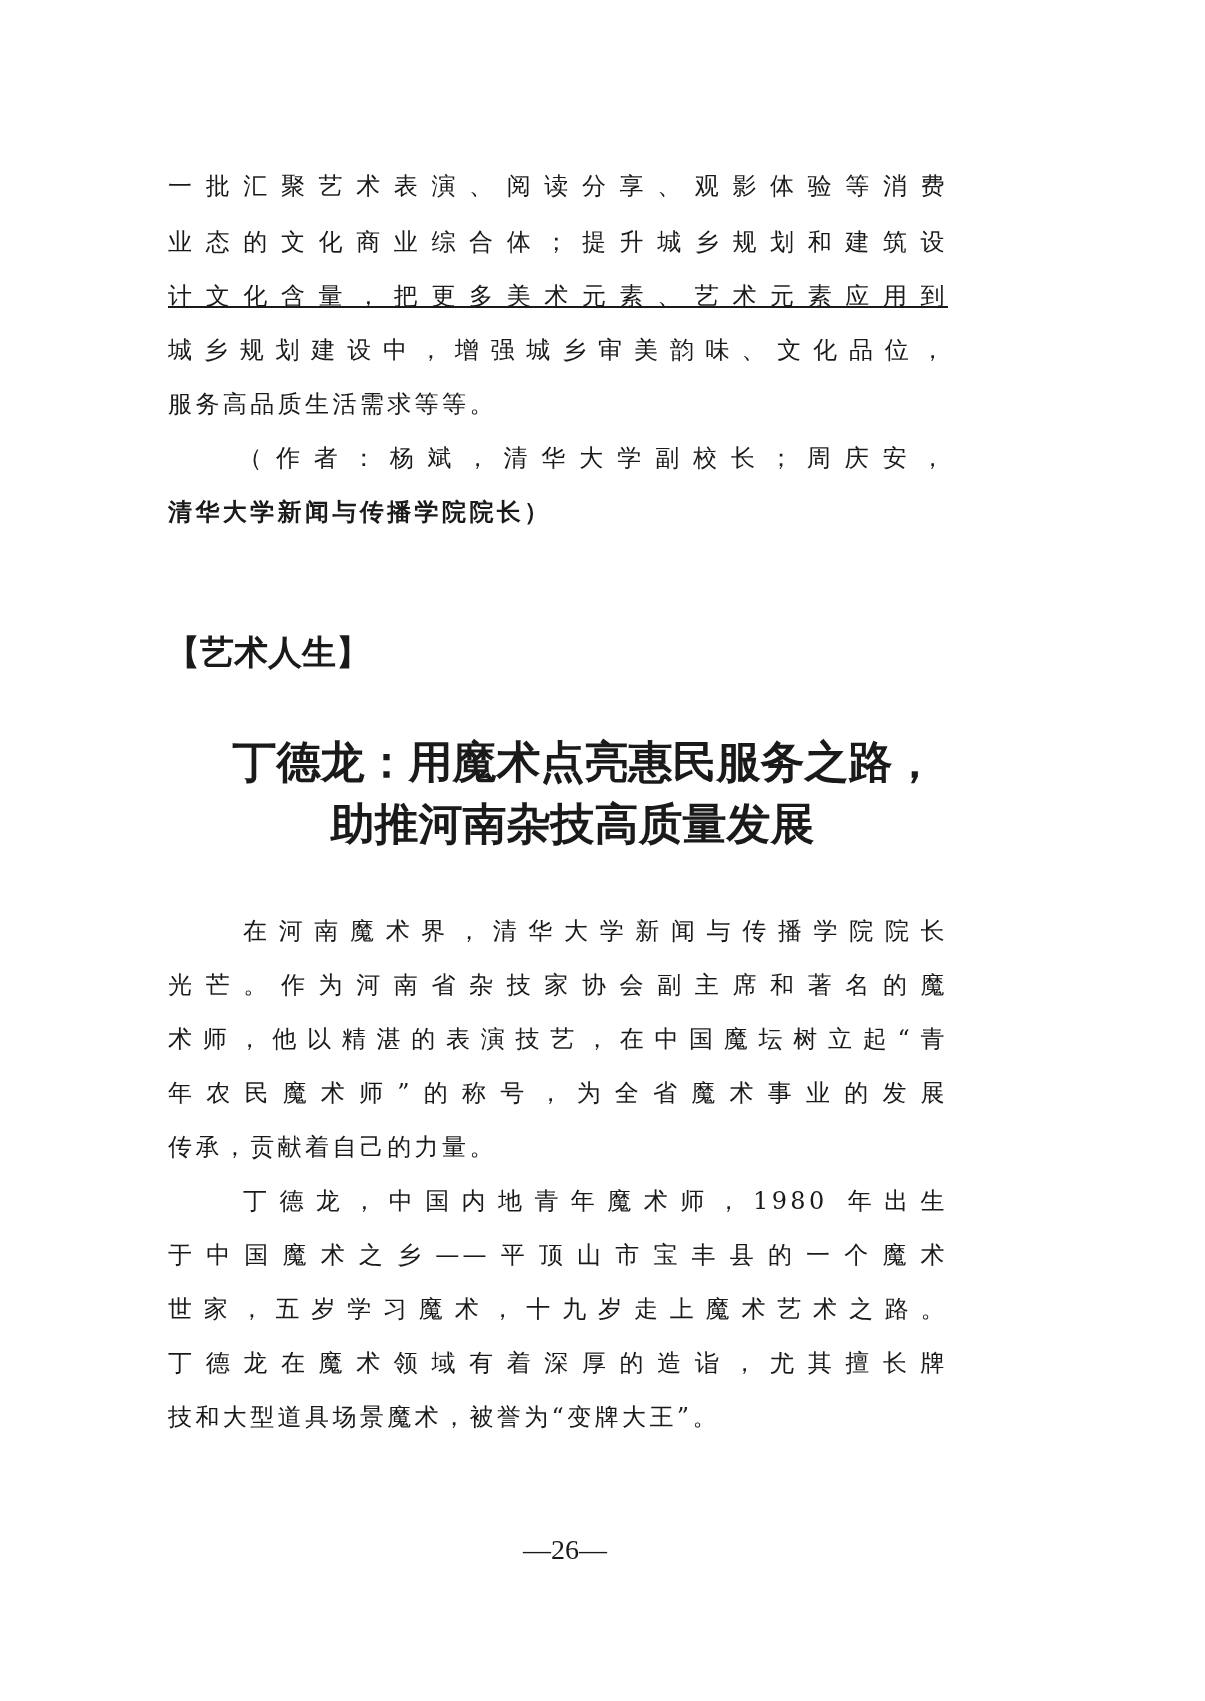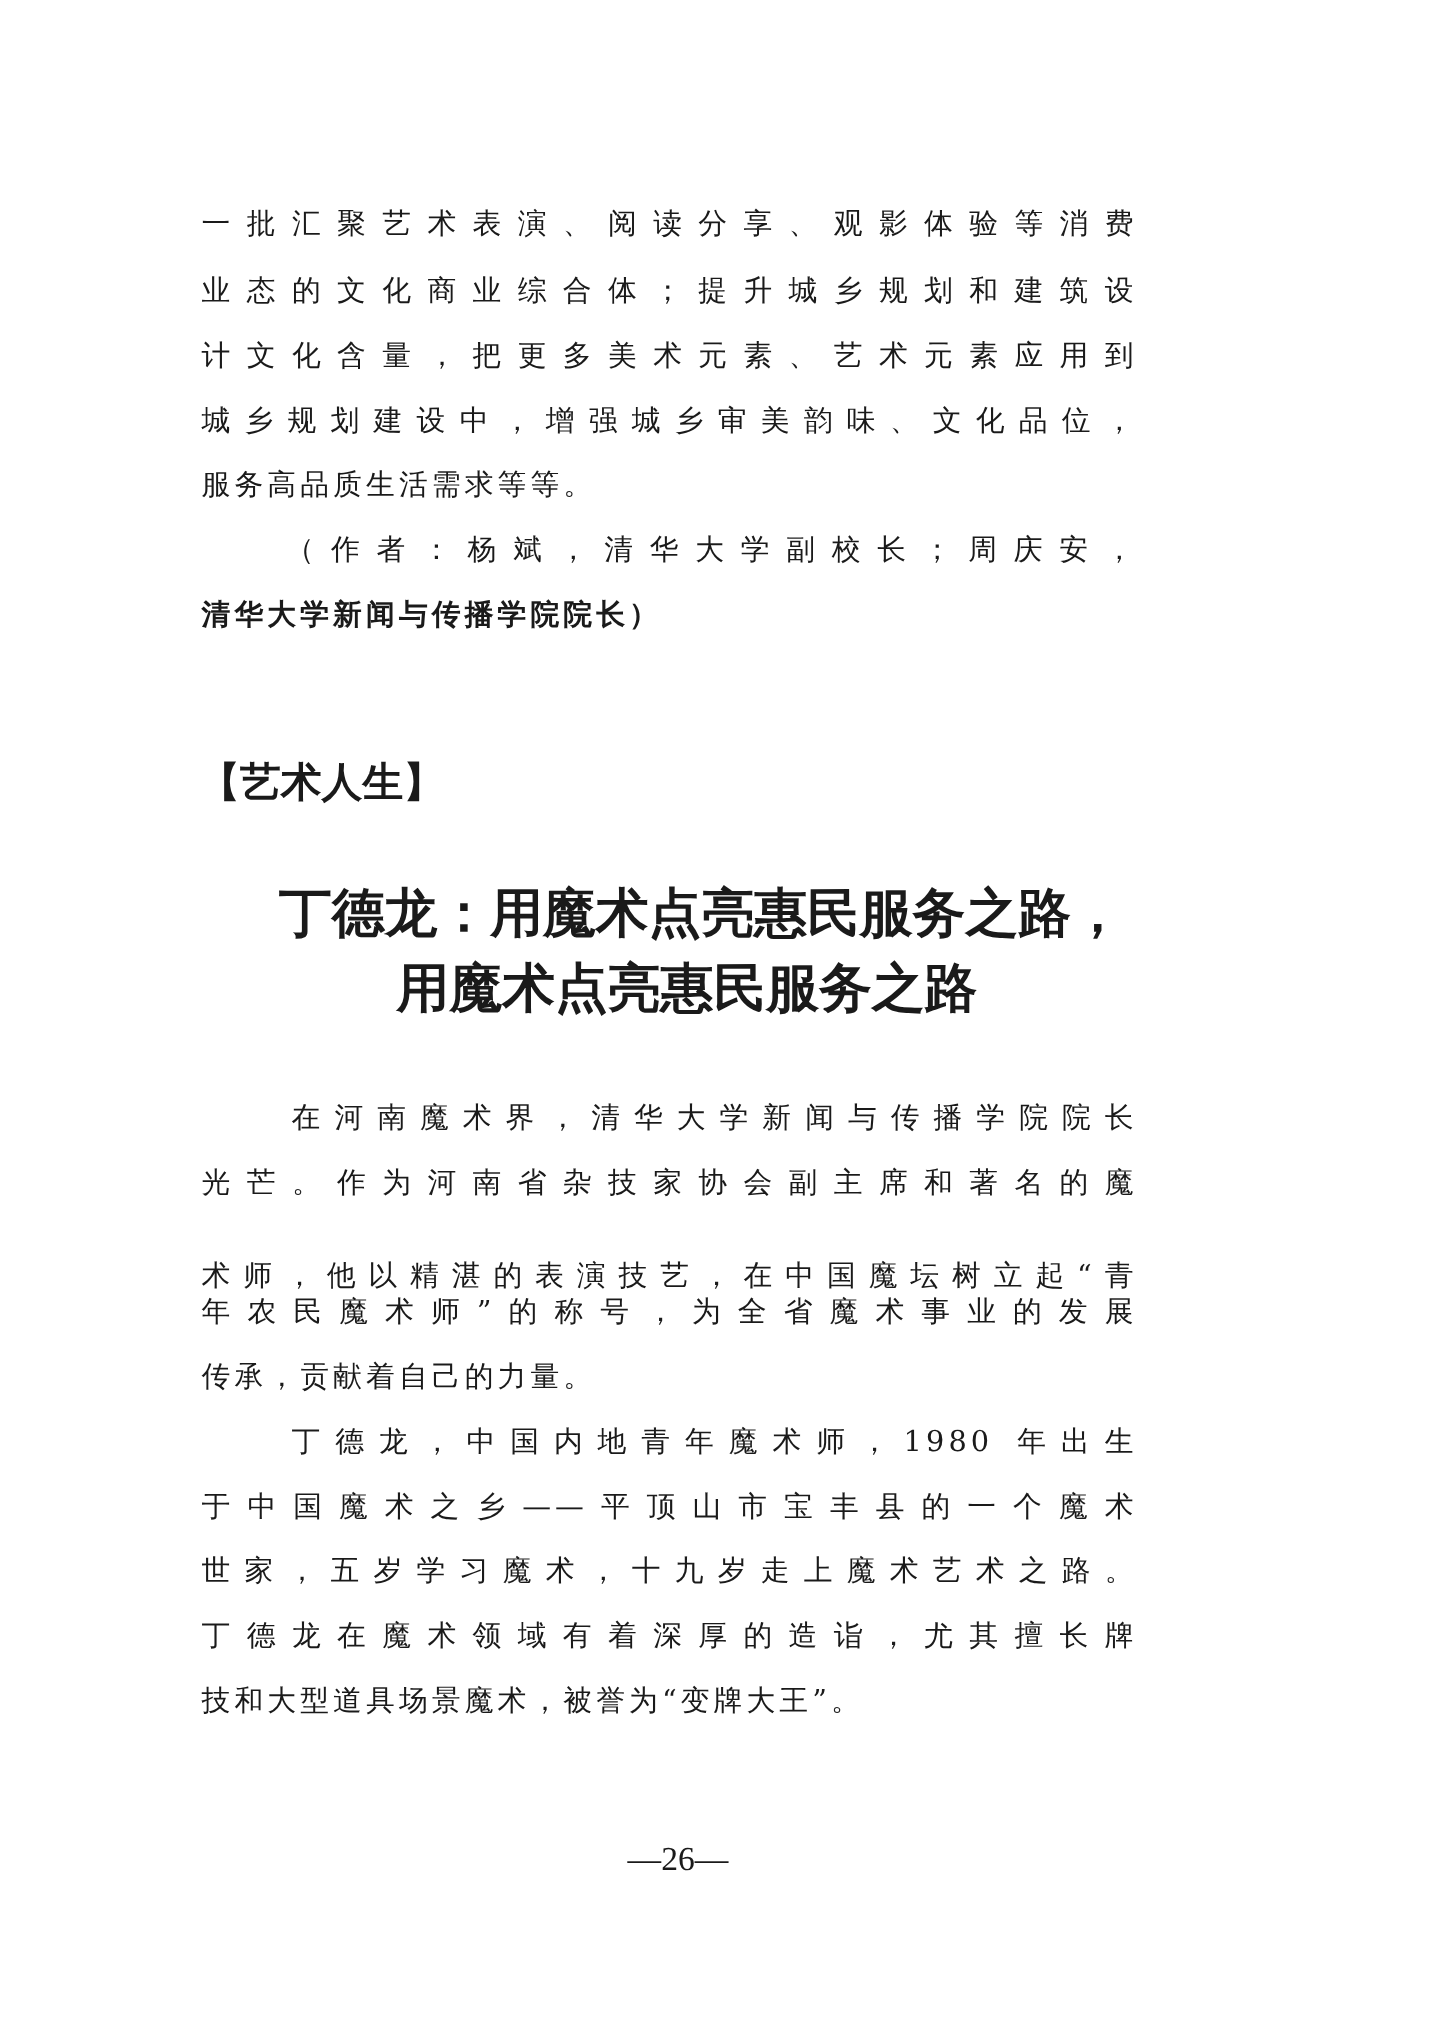--- a/index.html
+++ b/index.html
@@ -79,39 +79,39 @@
     }
   </style>
 </head>
 <body>
 
 <div class="page">
 
   <div>
     <div class="body-line" style="top:158px;">一批汇聚艺术表演、阅读分享、观影体验等消费</div>
     <div class="body-line" style="top:214px;">业态的文化商业综合体；提升城乡规划和建筑设</div>
-    <div class="body-line" style="top:268px;">计文化含量，把更多美术元素、艺术元素应用到</div>
+    <div class="body-line" style="top:268px;text-decoration:underline;">计文化含量，把更多美术元素、艺术元素应用到</div>
     <div class="body-line" style="top:322px;">城乡规划建设中，增强城乡审美韵味、文化品位，</div>
     <div class="body-line last" style="top:376px;">服务高品质生活需求等等。</div>
   </div>
 
   <div>
     <div class="body-line indent" style="top:430px; left:238px; width:710px;">（作者：杨斌，清华大学副校长；周庆安，</div>
     <div class="body-line last" style="top:484px;font-weight:bold;">清华大学新闻与传播学院院长）</div>
   </div>
 
   <div class="section-tag">【艺术人生】</div>
 
   <div class="headline l1">丁德龙：用魔术点亮惠民服务之路，</div>
-  <div class="headline l2">用魔术点亮惠民服务之路</div>
+  <div class="headline l2">助推河南杂技高质量发展</div>
 
   <div>
     <div class="body-line indent" style="top:903px;">在河南魔术界，清华大学新闻与传播学院院长</div>
     <div class="body-line" style="top:957px;">光芒。作为河南省杂技家协会副主席和著名的魔</div>
-    <div class="body-line" style="top:1011px;margin-top:24px;">术师，他以精湛的表演技艺，在中国魔坛树立起“青</div>
+    <div class="body-line" style="top:1011px;">术师，他以精湛的表演技艺，在中国魔坛树立起“青</div>
     <div class="body-line" style="top:1065px;">年农民魔术师”的称号，为全省魔术事业的发展</div>
     <div class="body-line last" style="top:1119px;">传承，贡献着自己的力量。</div>
   </div>
 
   <div>
     <div class="body-line indent" style="top:1173px;">丁德龙，中国内地青年魔术师，1980 年出生</div>
     <div class="body-line" style="top:1227px;">于中国魔术之乡——平顶山市宝丰县的一个魔术</div>
     <div class="body-line" style="top:1281px;">世家，五岁学习魔术，十九岁走上魔术艺术之路。</div>
     <div class="body-line" style="top:1335px;">丁德龙在魔术领域有着深厚的造诣，尤其擅长牌</div>
     <div class="body-line last" style="top:1389px;">技和大型道具场景魔术，被誉为“变牌大王”。</div>

